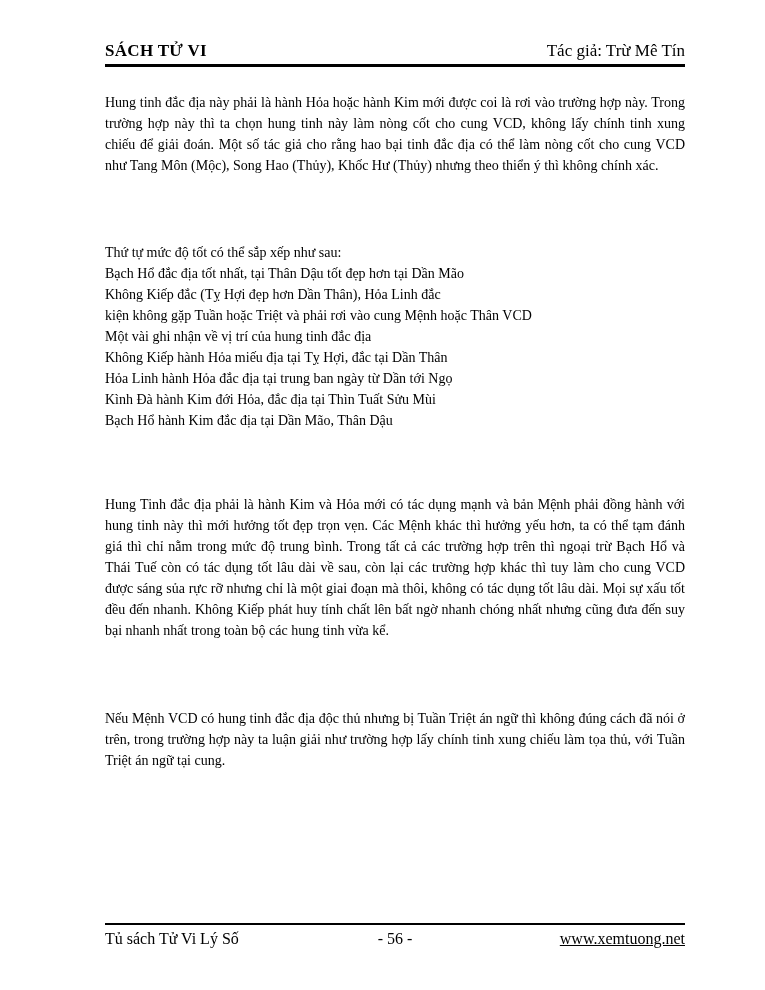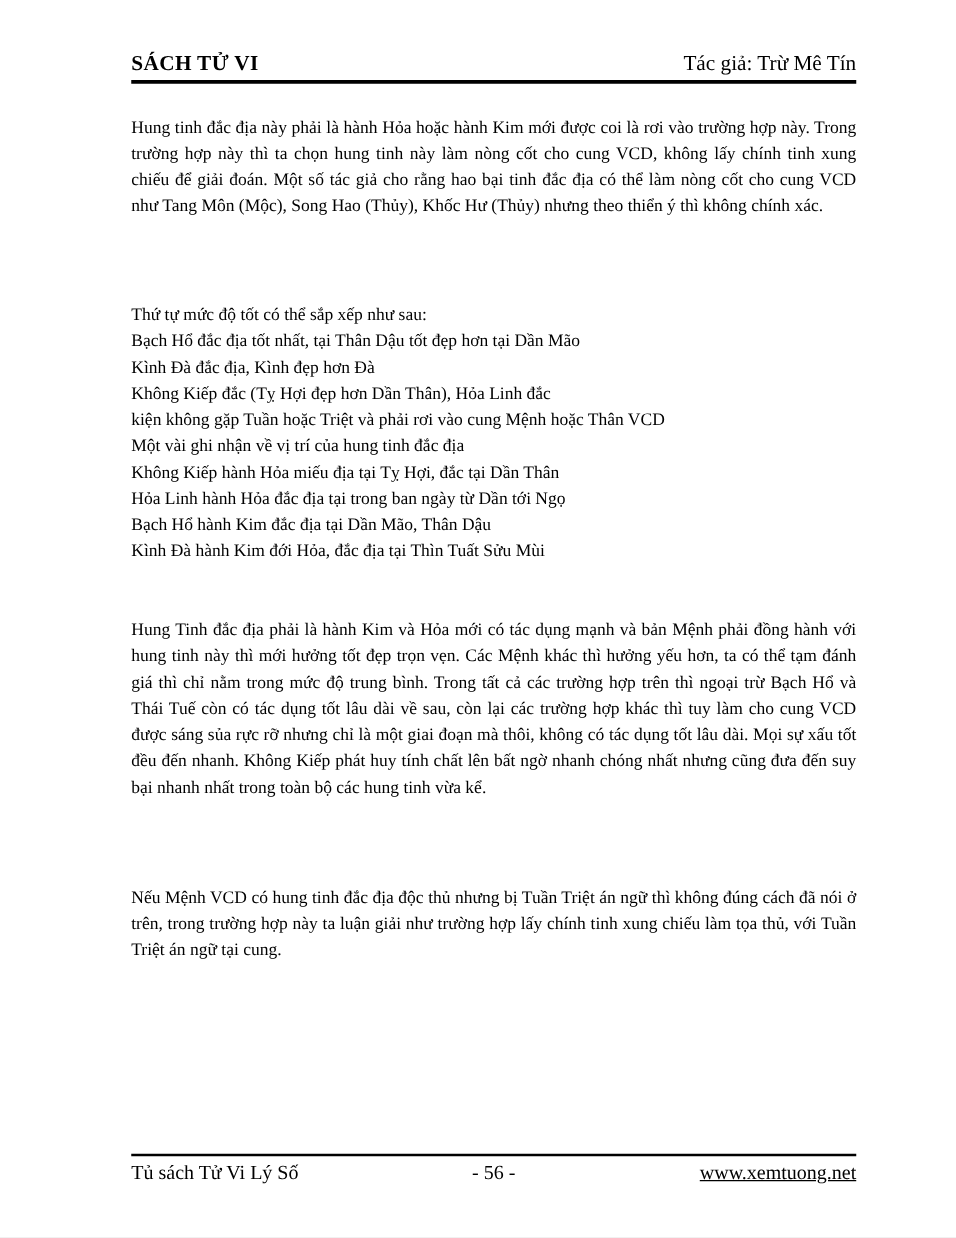--- a/index.html
+++ b/index.html
@@ -96,28 +96,27 @@
     <span class="header-title">SÁCH TỬ VI</span>
     <span class="header-author">Tác giả: Trừ Mê Tín</span>
   </div>
   <div class="header-rule"></div>
 
   <p class="body-text para-1 justified">Hung tinh đắc địa này phải là hành Hỏa hoặc hành Kim mới được coi là rơi vào trường hợp này. Trong trường hợp này thì ta chọn hung tinh này làm nòng cốt cho cung VCD, không lấy chính tinh xung chiếu để giải đoán. Một số tác giả cho rằng hao bại tinh đắc địa có thể làm nòng cốt cho cung VCD như Tang Môn (Mộc), Song Hao (Thủy), Khốc Hư (Thủy) nhưng theo thiển ý thì không chính xác.</p>
 
   <div class="body-text list-block">
     <div class="list-line">Thứ tự mức độ tốt có thể sắp xếp như sau:</div>
     <div class="list-line">Bạch Hổ đắc địa tốt nhất, tại Thân Dậu tốt đẹp hơn tại Dần Mão</div>
-    <div class="list-line">Kình Đà đắc địa, Kình đẹp hơn Đà</div>
     <div class="list-line">Không Kiếp đắc (Tỵ Hợi đẹp hơn Dần Thân), Hỏa Linh đắc</div>
     <div class="list-line">kiện không gặp Tuần hoặc Triệt và phải rơi vào cung Mệnh hoặc Thân VCD</div>
     <div class="list-line">Một vài ghi nhận về vị trí của hung tinh đắc địa</div>
     <div class="list-line">Không Kiếp hành Hỏa miếu địa tại Tỵ Hợi, đắc tại Dần Thân</div>
-    <div class="list-line">Hỏa Linh hành Hỏa đắc địa tại trong ban ngày từ Dần tới Ngọ</div>
+    <div class="list-line">Hỏa Linh hành Hỏa đắc địa tại trung ban ngày từ Dần tới Ngọ</div>
+    <div class="list-line">Kình Đà hành Kim đới Hỏa, đắc địa tại Thìn Tuất Sửu Mùi</div>
     <div class="list-line">Bạch Hổ hành Kim đắc địa tại Dần Mão, Thân Dậu</div>
-    <div class="list-line">Kình Đà hành Kim đới Hỏa, đắc địa tại Thìn Tuất Sửu Mùi</div>
   </div>
 
   <p class="body-text para-2 justified">Hung Tinh đắc địa phải là hành Kim và Hỏa mới có tác dụng mạnh và bản Mệnh phải đồng hành với hung tinh này thì mới hưởng tốt đẹp trọn vẹn. Các Mệnh khác thì hưởng yếu hơn, ta có thể tạm đánh giá thì chỉ nằm trong mức độ trung bình. Trong tất cả các trường hợp trên thì ngoại trừ Bạch Hổ và Thái Tuế còn có tác dụng tốt lâu dài về sau, còn lại các trường hợp khác thì tuy làm cho cung VCD được sáng sủa rực rỡ nhưng chỉ là một giai đoạn mà thôi, không có tác dụng tốt lâu dài. Mọi sự xấu tốt đều đến nhanh. Không Kiếp phát huy tính chất lên bất ngờ nhanh chóng nhất nhưng cũng đưa đến suy bại nhanh nhất trong toàn bộ các hung tinh vừa kể.</p>
 
   <p class="body-text para-3 justified">Nếu Mệnh VCD có hung tinh đắc địa độc thủ nhưng bị Tuần Triệt án ngữ thì không đúng cách đã nói ở trên, trong trường hợp này ta luận giải như trường hợp lấy chính tinh xung chiếu làm tọa thủ, với Tuần Triệt án ngữ tại cung.</p>
 
 
   <div class="footer-rule"></div>
 
   <div class="footer-row">

